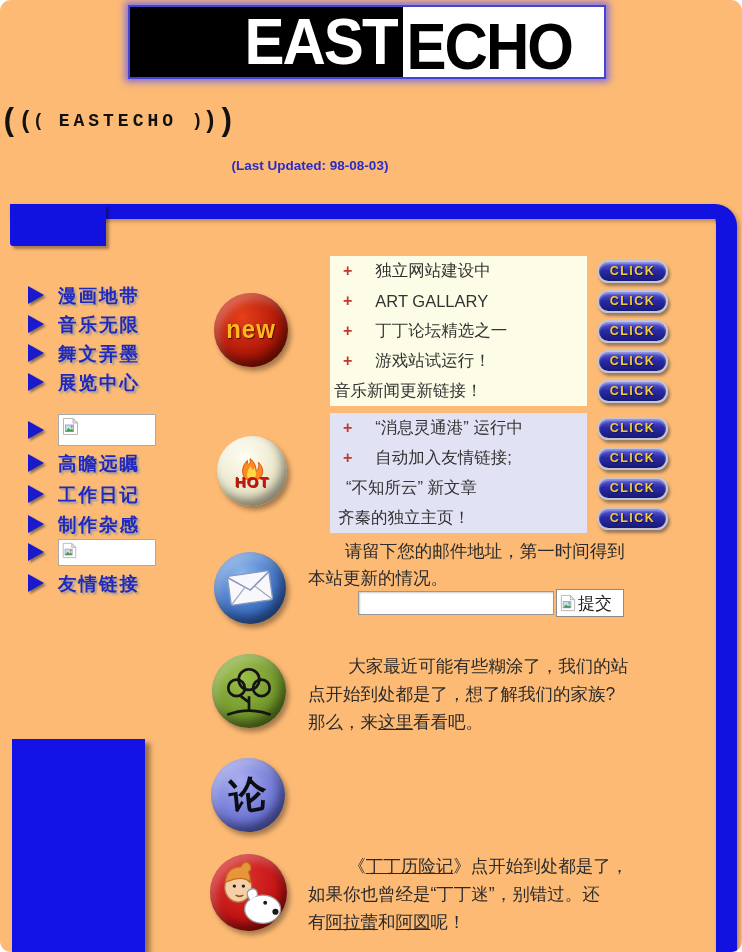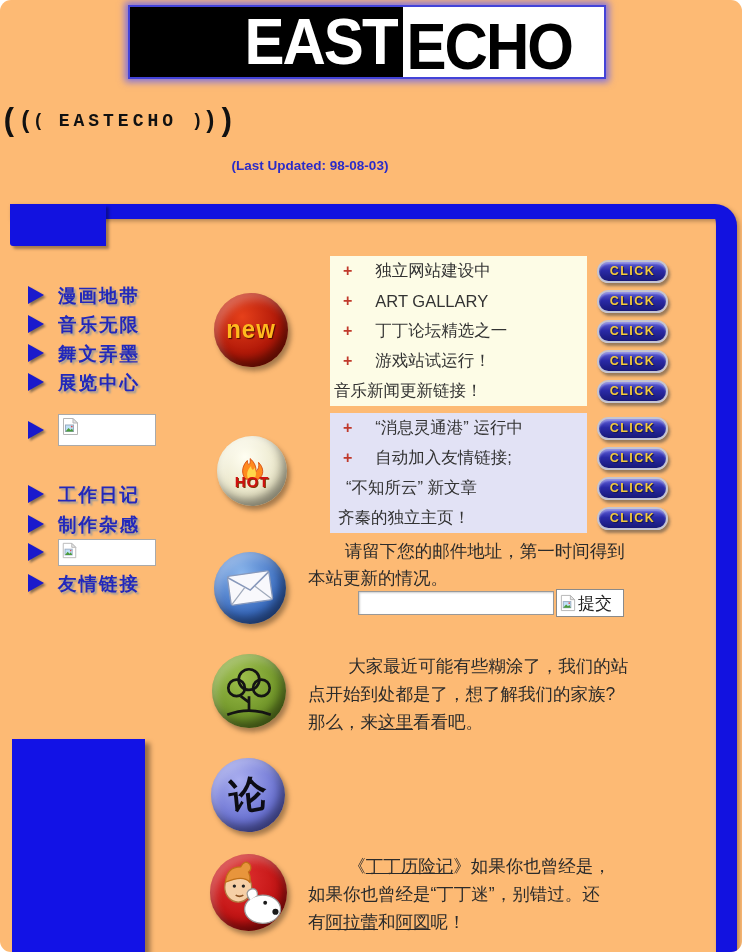--- a/index.html
+++ b/index.html
@@ -145,20 +145,24 @@
       <svg width="19" height="19" viewBox="0 0 19 19">
         <path d="M2.5 1.5 h9.5 l4.5 4.5 v11.5 h-14 z" fill="#ffffff" stroke="#b5b5b5"></path>
         <path d="M12 1.5 v4.5 h4.5 z" fill="#e6e6e6" stroke="#b5b5b5"></path>
         <rect x="4.5" y="8" width="8" height="6.5" fill="#bfe0f7" stroke="#9aabc0"></rect>
         <path d="M4.5 14.5 l3 -3.5 2 2 1.5 -1.5 1.5 3 z" fill="#4a9a3a"></path>
         <circle cx="10.8" cy="9.6" r="0.9" fill="#e05050"></circle>
       </svg>
     </span>
   </div>
 
+  <div class="nav-item" style="top:449px">
+    <span class="tri"></span>
+    <span class="nav-label">高瞻远瞩</span>
+  </div>
   <div class="nav-item" style="top:510px">
     <span class="tri"></span>
     <span class="nav-label">制作杂感</span>
   </div>
   <div class="nav-item" style="top:480px">
     <span class="tri"></span>
     <span class="nav-label">工作日记</span>
   </div>
 
   <div class="nav-item" style="top:538px">
@@ -312,18 +316,18 @@
       <circle cx="26" cy="25" r="1.3" fill="#222"></circle>
       <path d="M20 32 q3 2 6 0" stroke="#8a5020" fill="none" stroke-width="1.2"></path>
       <ellipse cx="41" cy="43" rx="14" ry="11" fill="#ffffff" stroke="#999999" stroke-width="1"></ellipse>
       <path d="M31 36 q-5 -7 2 -9 q4 0 4 5" fill="#ffffff" stroke="#999999" stroke-width="1"></path>
       <circle cx="51" cy="45" r="2.4" fill="#1a1a1a"></circle>
       <circle cx="43" cy="38" r="1.5" fill="#1a1a1a"></circle>
     </svg>
   </div>
 
   <div class="para" style="top:852px">
-    <span class="pline ind24"><span>《</span><span class="ulink">丁丁历险记</span><span>》如果你也曾经是，</span></span><br>
+    <span class="pline ind24"><span>《</span><span class="ulink">丁丁历险记</span><span>》点开始到处都是了，</span></span><br>
     <span class="pline">如果你也曾经是“丁丁迷”，别错过。还</span><br>
     <span class="pline"><span>有</span><span class="ulink">阿拉蕾</span><span>和</span><span class="ulink">阿図</span><span>呢！</span></span>
   </div>
 
 </div>
 
 </body></html>

